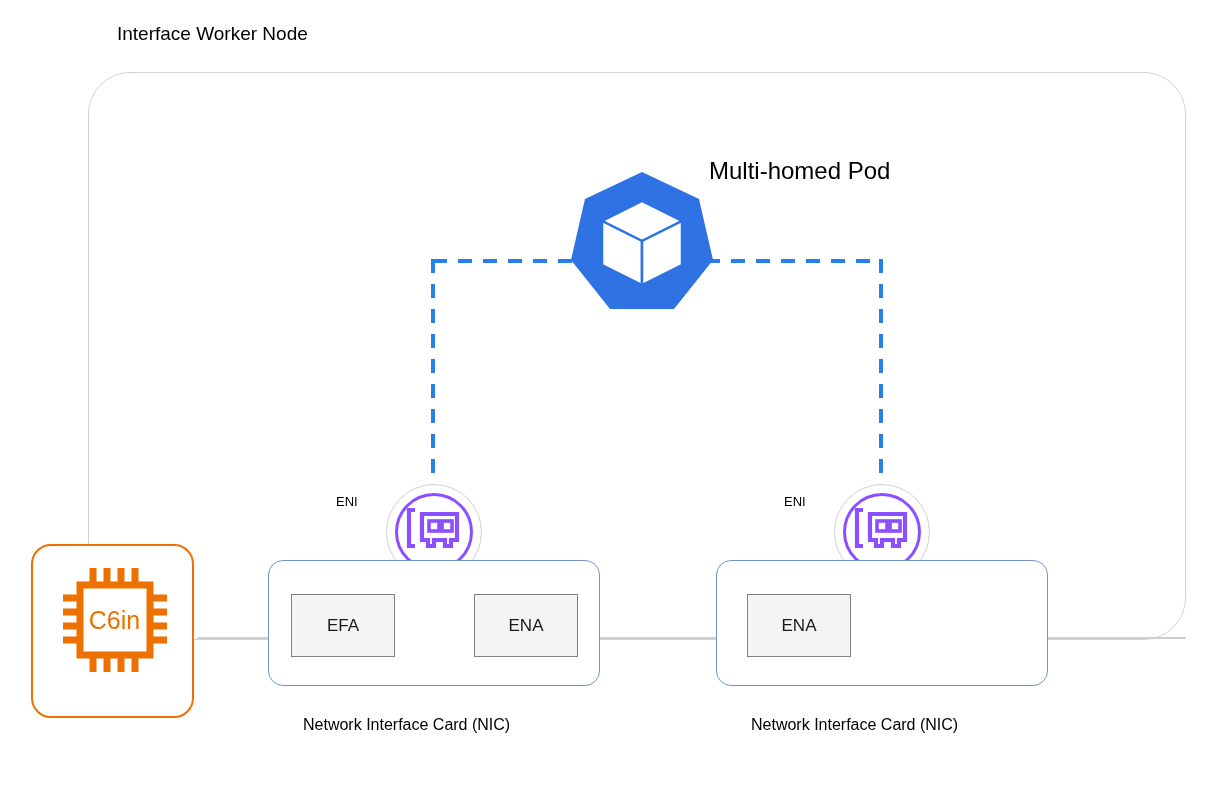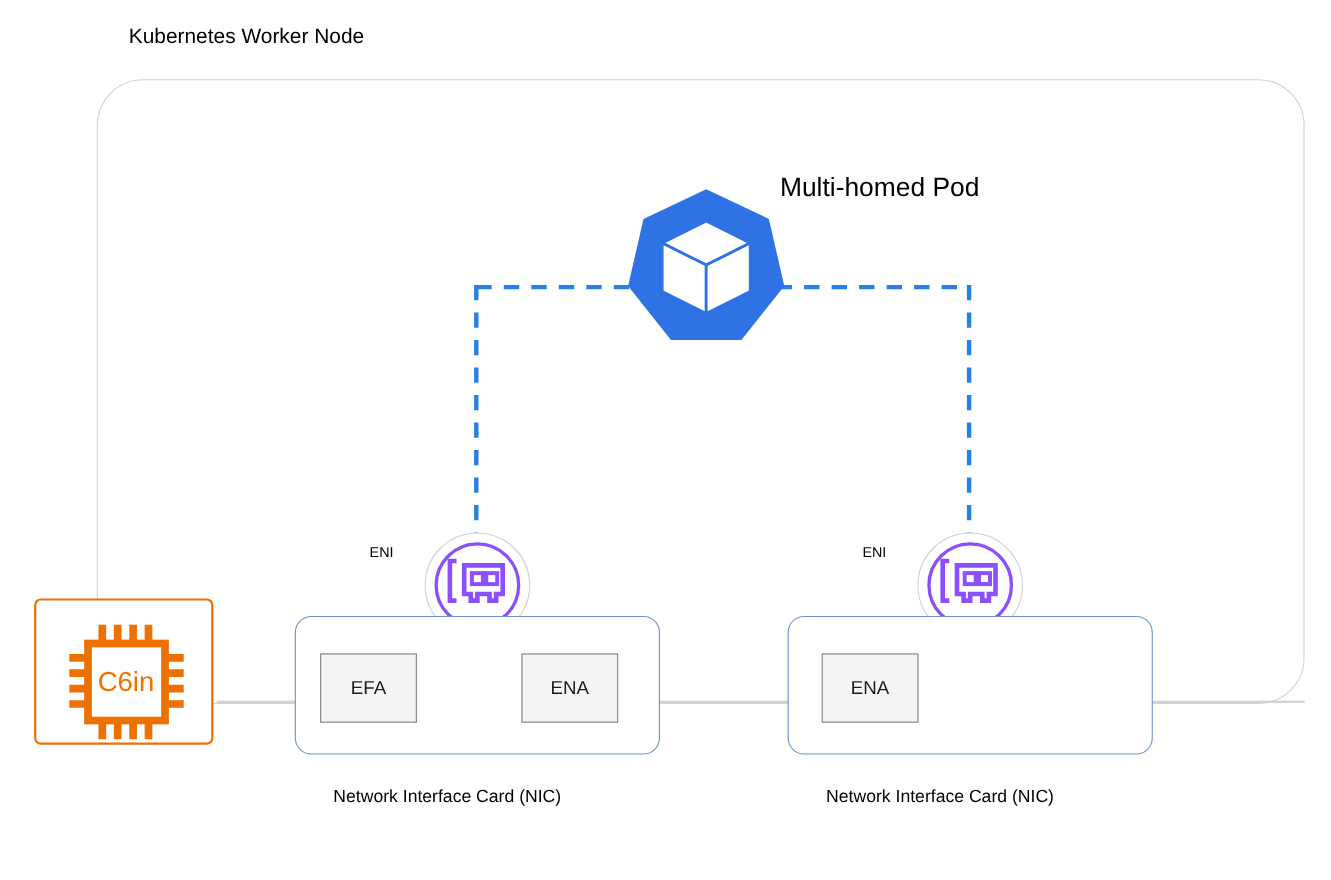--- a/index.html
+++ b/index.html
@@ -112,41 +112,41 @@
     border: 1.8px solid #7094c9;
     border-radius: 15px;
     box-sizing: border-box;
     background: #ffffff;
   }
   .nic-caption {
     font-size: 16px;
   }
   .port-box {
     position: absolute;
-    width: 88px;
+    width: 104px;
     height: 63px;
     border: 1.8px solid #808080;
     background: #f4f4f4;
     box-sizing: border-box;
     display: flex;
     align-items: center;
     justify-content: center;
     font-size: 17px;
     color: #1a1a1a;
   }
 
   
   .c6in-box {
     position: absolute;
     left: 31px;
     top: 544px;
     width: 163px;
-    height: 133px;
+    height: 174px;
     border: 2.2px solid #ED7100;
-    border-radius: 6px;
+    border-radius: 20px;
     box-sizing: border-box;
     background: #ffffff;
   }
   .c6in-chip {
     position: absolute;
     left: 22px;
     top: 14px;
     width: 120px;
     height: 120px;
   }
@@ -170,21 +170,21 @@
     height: 1.6px;
     background: #cfcfcf;
   }
 </style>
 </head>
 <body>
 
 <div id="canvas">
 
   <div class="worker-node-box"></div>
-  <div class="lbl worker-node-title">Kubernetes Worker Node</div>
+  <div class="lbl worker-node-title">Interface Worker Node</div>
 
   <div class="hline" style="left:197px; top:637px; width:72px;"></div>
   <div class="hline" style="left:600px; top:637px; width:118px;"></div>
   <div class="hline" style="left:1046px; top:637px; width:140px;"></div>
 
   <svg class="dash-svg" viewBox="0 0 1210 800">
     <path d="M 433 261 L 580 261" fill="none" stroke="#2680EB" stroke-width="4" stroke-dasharray="14 11" stroke-linecap="butt"></path>
     <path d="M 433 259 L 433 492" fill="none" stroke="#2680EB" stroke-width="4" stroke-dasharray="14 11" stroke-linecap="butt"></path>
     <path d="M 706 261 L 881 261" fill="none" stroke="#2680EB" stroke-width="4" stroke-dasharray="14 11" stroke-linecap="butt"></path>
     <path d="M 881 259 L 881 492" fill="none" stroke="#2680EB" stroke-width="4" stroke-dasharray="14 11" stroke-linecap="butt"></path>

